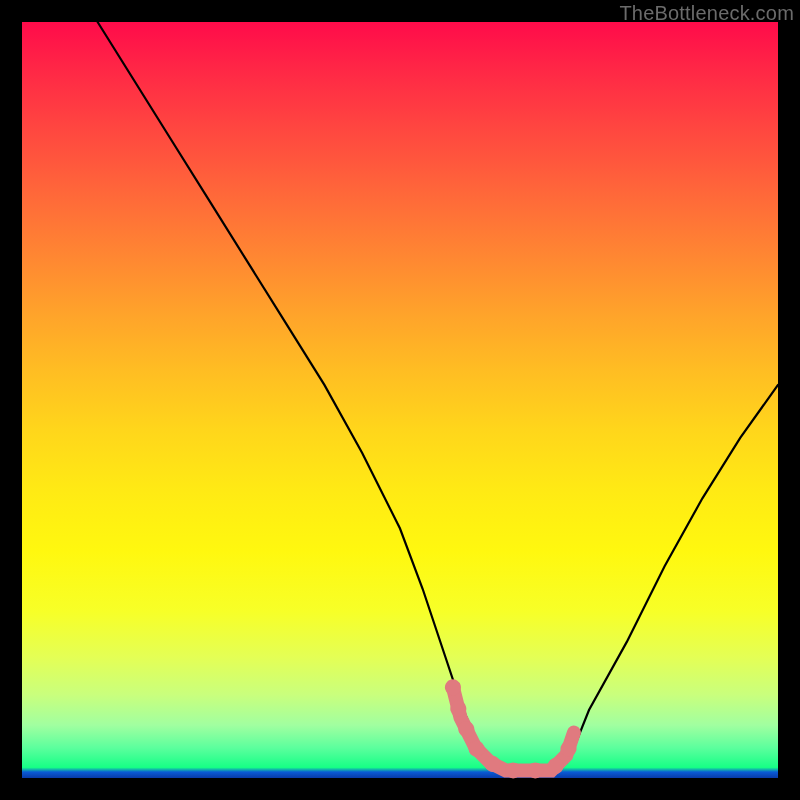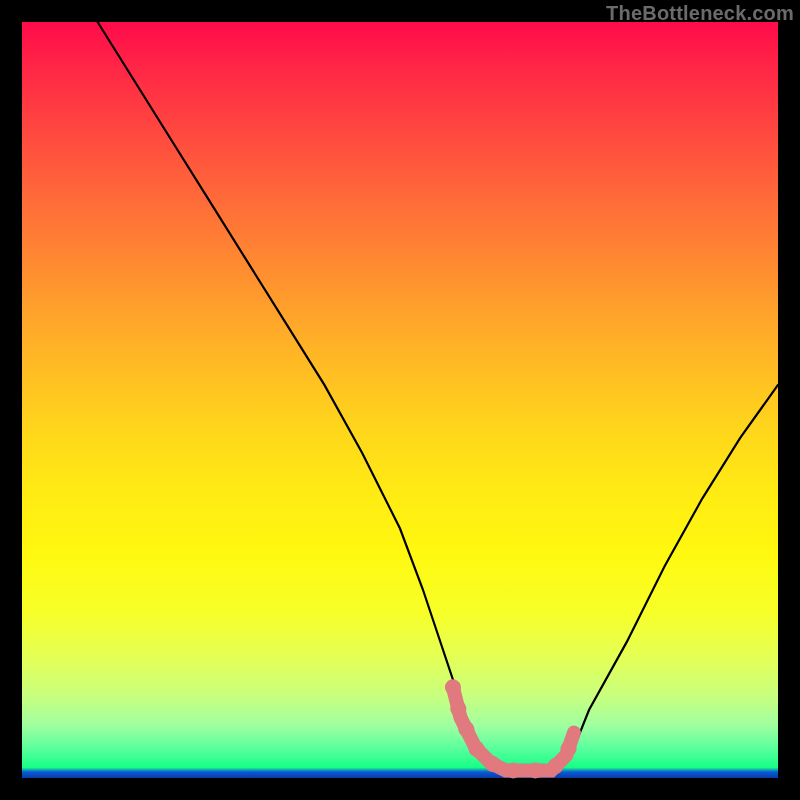--- a/index.html
+++ b/index.html
@@ -50,21 +50,21 @@
       #0a5bd6 99.2%,
       #083aa8 100%
     );
   }
   .watermark {
     position: absolute;
     top: 2px;
     right: 6px;
     color: #6b6b6b;
     font-size: 20px;
-    font-weight: 700;
+    font-weight: 400;
     letter-spacing: 0.2px;
     user-select: none;
   }
   svg.curve {
     position: absolute;
     inset: 0;
     width: 100%;
     height: 100%;
     overflow: visible;
   }

